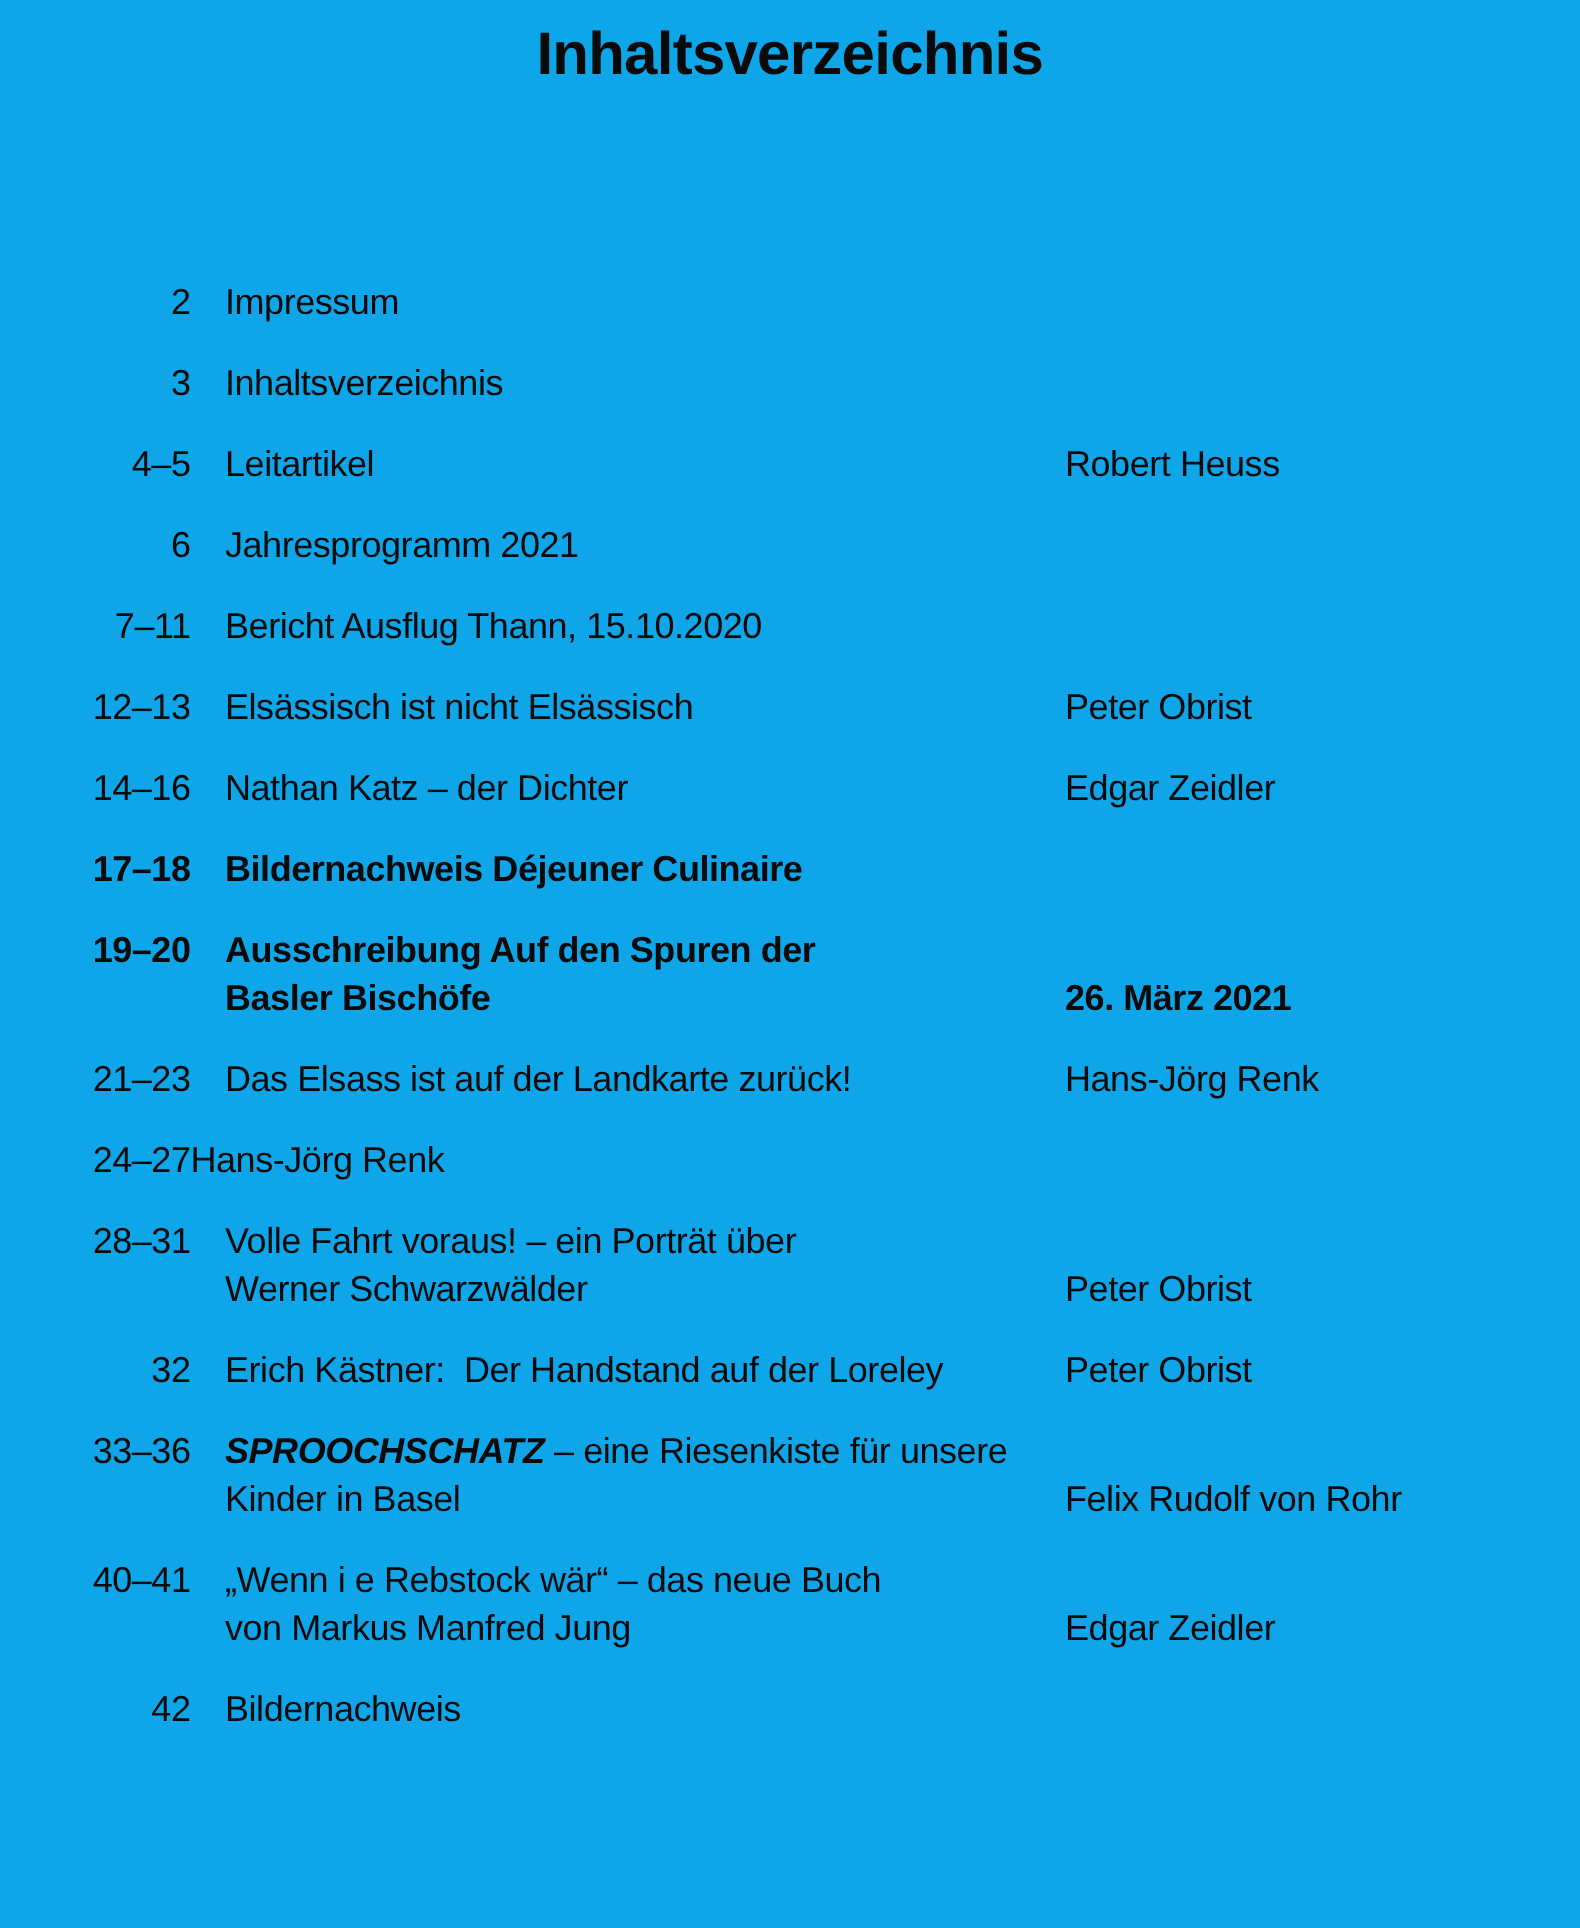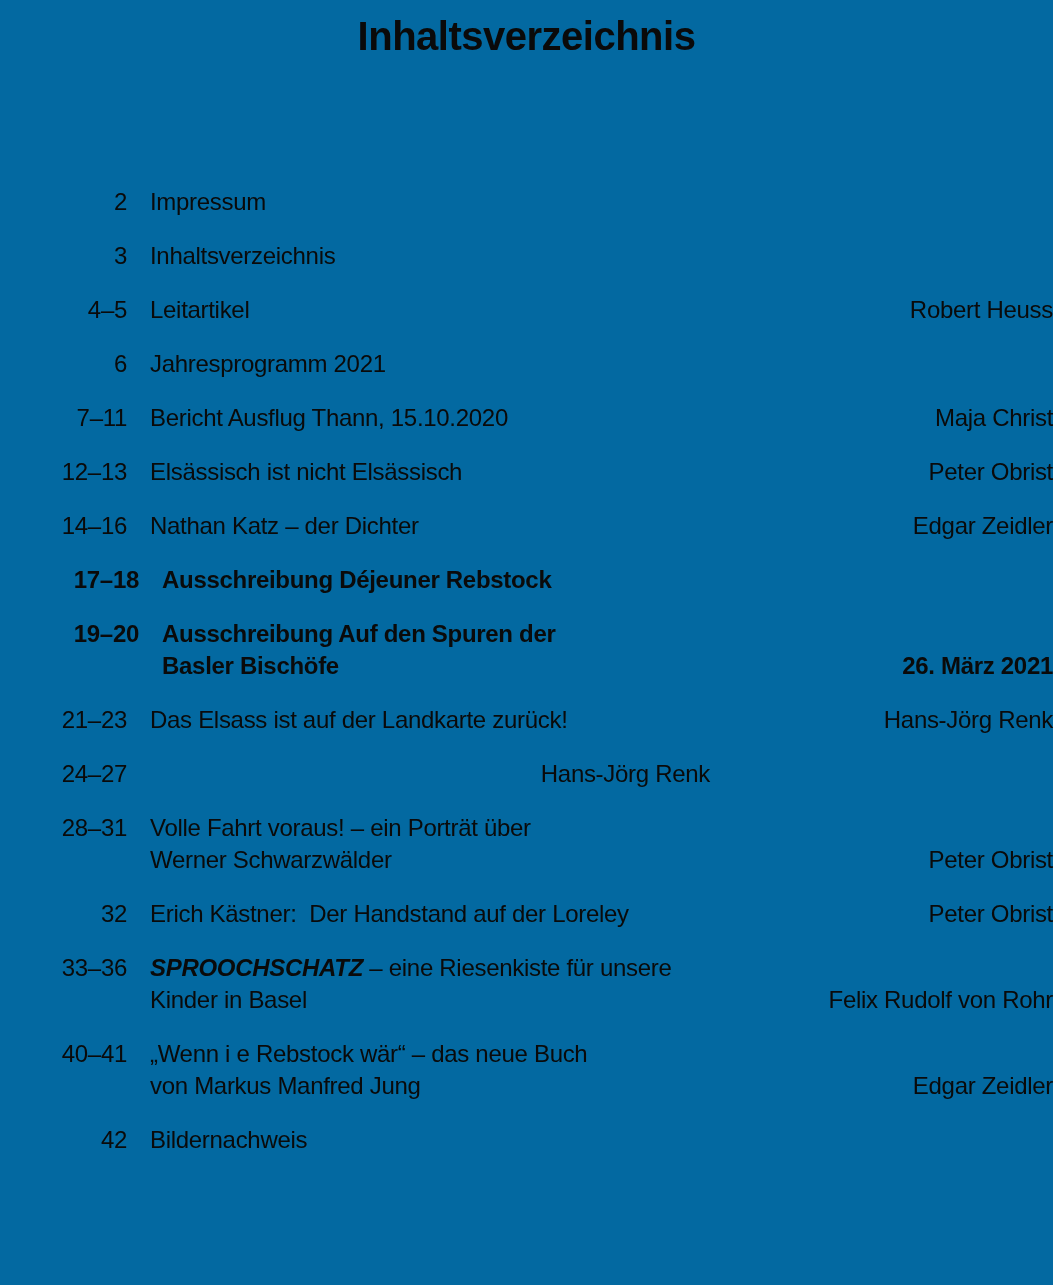--- a/index.html
+++ b/index.html
@@ -5,21 +5,21 @@
   html, body { margin: 0; padding: 0; }
   body {
     background: #ffffff;
     font-family: "Liberation Sans", "DejaVu Sans", sans-serif;
     color: #0a0a0a;
   }
   .page {
     position: relative;
     width: 1053px;
     height: 1285px;
-    background: #0369a1;
+    background: #0ea5e9;
     overflow: hidden;
   }
   .doc-title {
     margin: 12px 0 0 0;
     font-size: 40px;
     line-height: 48px;
     font-weight: 700;
     text-align: center;
     letter-spacing: -0.5px;
   }
@@ -27,35 +27,34 @@
     margin-top: 126px;
     font-size: 24px;
     line-height: 32px;
     letter-spacing: -0.3px;
   }
   .row {
     display: grid;
     grid-template-columns: 127px 583px auto;
     margin-bottom: 22px;
   }
-  .row.bold { font-weight: 700; margin-left: 12px; }
+  .row.bold { font-weight: 700; }
   .pages {
     text-align: right;
     align-self: start;
     white-space: nowrap;
   }
   .title {
     padding-left: 23px;
     white-space: pre-wrap;
   }
   .title i { font-style: italic; font-weight: bold; }
   .author {
     align-self: end;
     white-space: nowrap;
-    text-align: right;
   }
 </style>
 </head>
 <body>
 
 <div class="page">
   <h1 class="doc-title">Inhaltsverzeichnis</h1>
 
   <div class="toc" id="toc-rows">
   <div class="row">
@@ -78,38 +77,37 @@
 
   <div class="row">
     <span class="pages">6</span>
     <span class="title">Jahresprogramm 2021</span>
     <span class="author"></span>
   </div>
 
   <div class="row">
     <span class="pages">7–11</span>
     <span class="title">Bericht Ausflug Thann, 15.10.2020</span>
-    <span class="author">Maja Christ</span>
   </div>
 
   <div class="row">
     <span class="pages">12–13</span>
     <span class="title">Elsässisch ist nicht Elsässisch</span>
     <span class="author">Peter Obrist</span>
   </div>
 
   <div class="row">
     <span class="pages">14–16</span>
     <span class="title">Nathan Katz – der Dichter</span>
     <span class="author">Edgar Zeidler</span>
   </div>
 
   <div class="row bold">
     <span class="pages">17–18</span>
-    <span class="title">Ausschreibung Déjeuner Rebstock</span>
+    <span class="title">Bildernachweis Déjeuner Culinaire</span>
   </div>
 
   <div class="row bold">
     <span class="pages">19–20</span>
     <span class="title">Ausschreibung Auf den Spuren der
 Basler Bischöfe</span>
     <span class="author">26. März 2021</span>
   </div>
 
   <div class="row">

